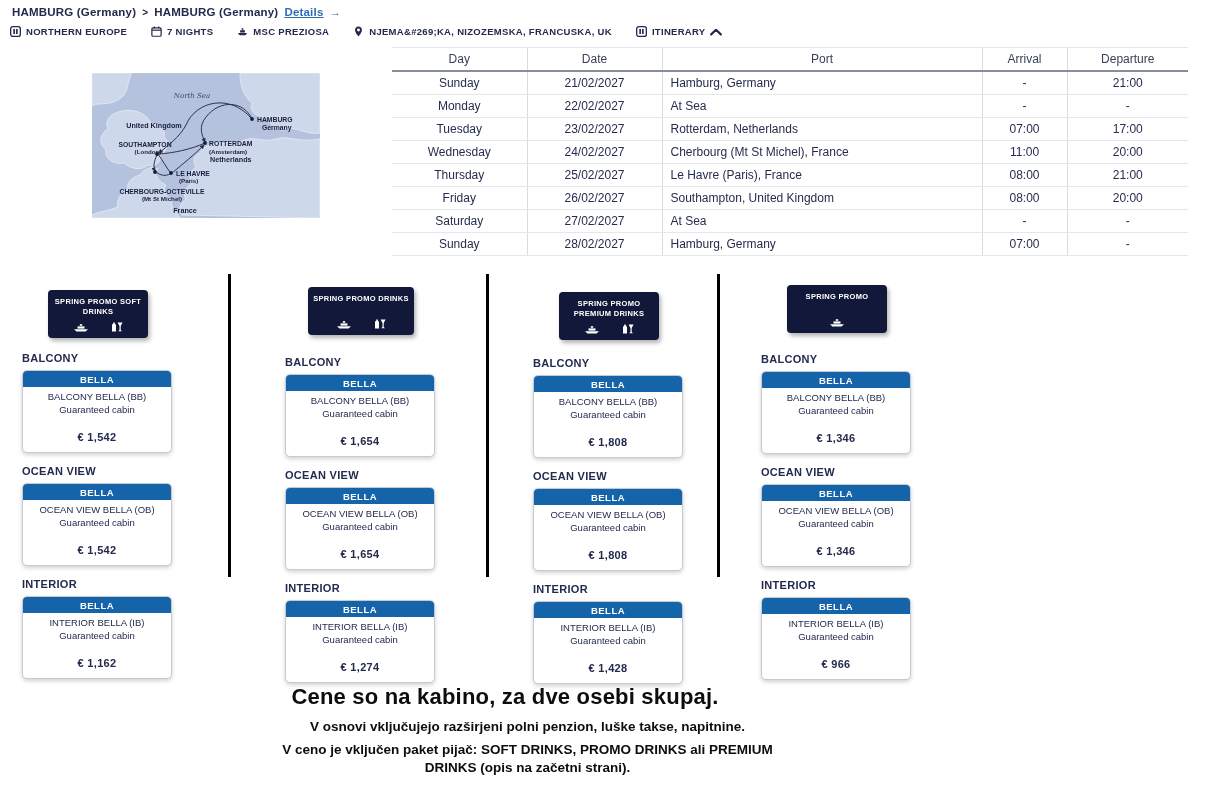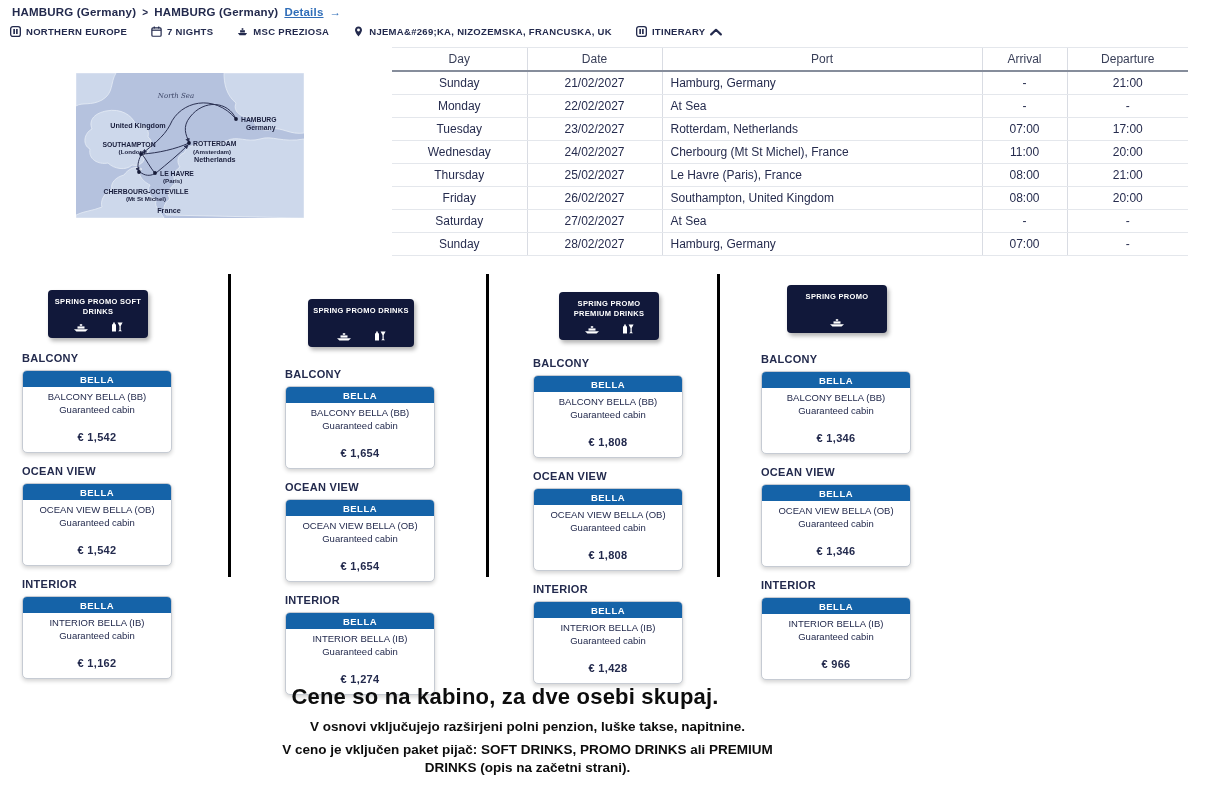--- a/index.html
+++ b/index.html
@@ -11,36 +11,36 @@
   .details-link{color:#2f6db8;text-decoration:underline;cursor:pointer;font-weight:bold;}
   .details-arrow{color:#2f6db8;text-decoration:none;font-weight:bold;}
 
   
   .toolbar{position:absolute;top:26px;left:10px;display:flex;align-items:center;gap:24px;font-size:9.5px;font-weight:bold;letter-spacing:.3px;}
   .tb-item{display:flex;align-items:center;gap:5px;}
   .tb-icon{display:inline-flex;width:11px;height:11px;color:#232a4d;}
   .tb-icon svg{width:100%;height:100%;}
 
   
-  .map-wrap{position:absolute;top:73px;left:76px;width:224px;height:145px;}
+  .map-wrap{position:absolute;top:73px;left:92px;width:224px;height:145px;}
   .map-wrap svg{display:block;}
 
   
   .itin-table{position:absolute;top:47px;left:392px;width:796px;border-collapse:collapse;table-layout:fixed;font-size:12px;color:#262c4e;}
   .itin-table th{font-weight:normal;height:20px;border-bottom:2px solid #868d9b;border-top:1px solid #e4e7ec;color:#3a4059;}
   .itin-table td{height:20px;border-bottom:1px solid #e4e7ec;text-align:center;}
   .itin-table th+th,.itin-table td+td{border-left:1px solid #d9dce3;}
   .itin-table td.port{text-align:left;padding-left:8px;}
   .itin-table th.port{text-align:center;}
 
   
   .vdivider{position:absolute;top:274px;width:3px;height:303px;background:#000;}
   .vd1{left:228px}.vd2{left:486px}.vd3{left:717px}
   .pcol{position:absolute;width:152px;top:272px;}
-  .pcol1{left:22px}.pcol2{left:285px;top:288px}.pcol3{left:533px;top:277px}.pcol4{left:761px;top:273px}
+  .pcol1{left:22px}.pcol2{left:285px;top:276px}.pcol3{left:533px;top:277px}.pcol4{left:761px;top:273px}
   .badge-area{height:74px;display:flex;justify-content:center;align-items:flex-start;}
   .promo-badge{width:100px;height:48px;background:#11183a;border-radius:4px;color:#fff;
     display:flex;flex-direction:column;justify-content:space-between;align-items:center;
     box-sizing:border-box;padding:7px 5px 6px;box-shadow:2px 3px 4px rgba(0,0,0,.3);}
   .pcol1 .promo-badge{margin-top:18px}.pcol2 .promo-badge{margin-top:11px;width:106px}
   .pcol3 .promo-badge{margin-top:15px}.pcol4 .promo-badge{margin-top:12px}
   .promo-label{font-size:7.5px;font-weight:bold;text-align:center;letter-spacing:.3px;line-height:1.35;}
   .promo-icons{display:flex;gap:22px;align-items:flex-end;}
   .promo-icons svg{display:block;}
   .cat{margin-bottom:12px;}

